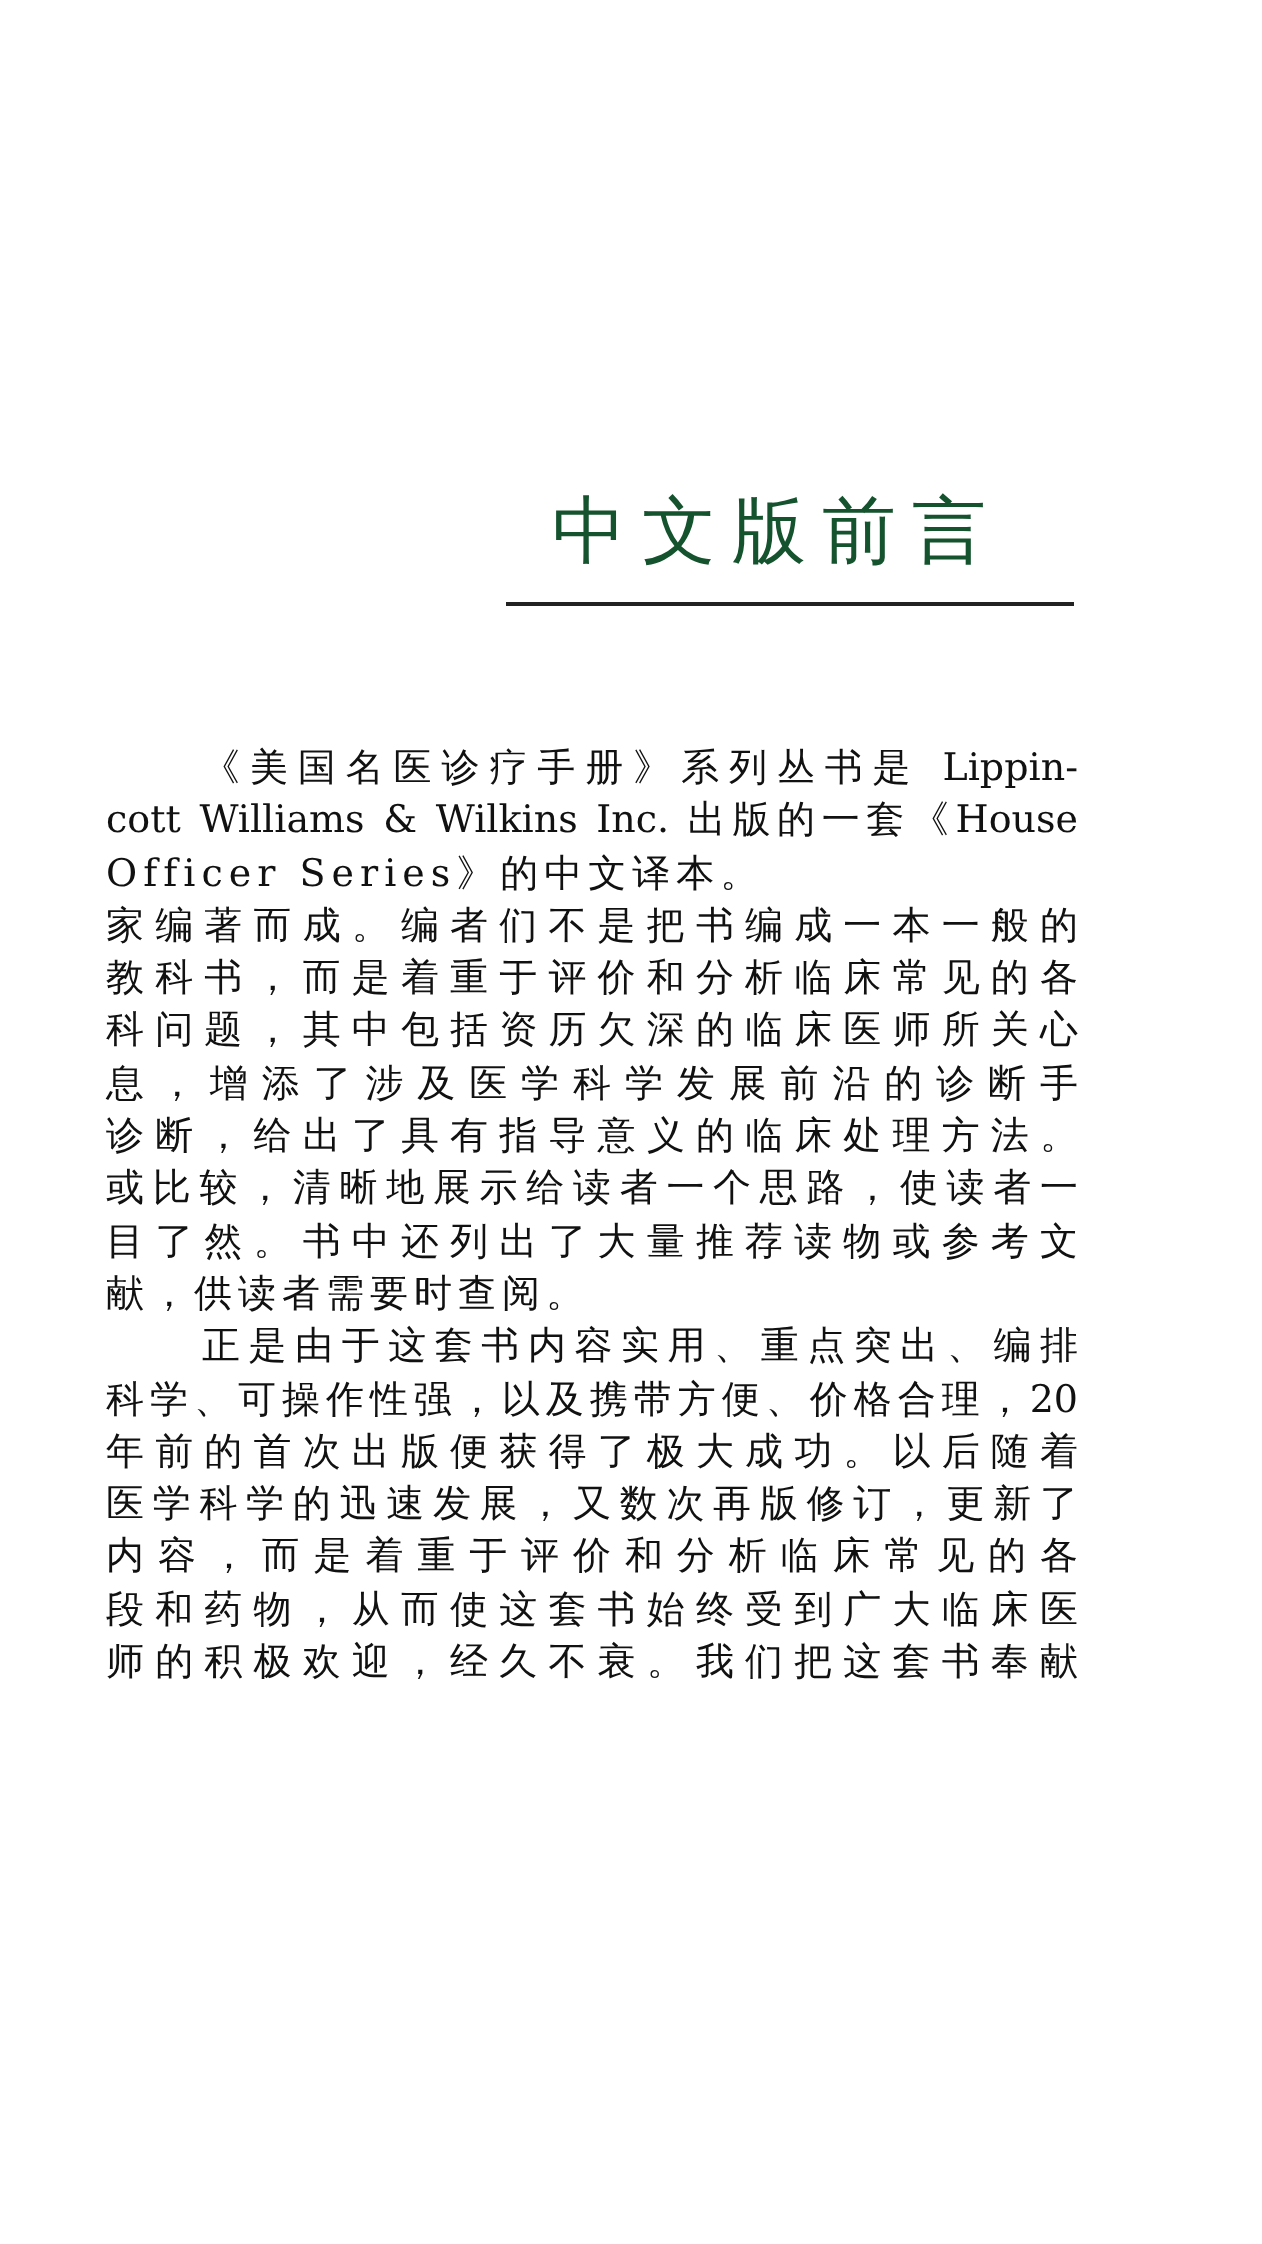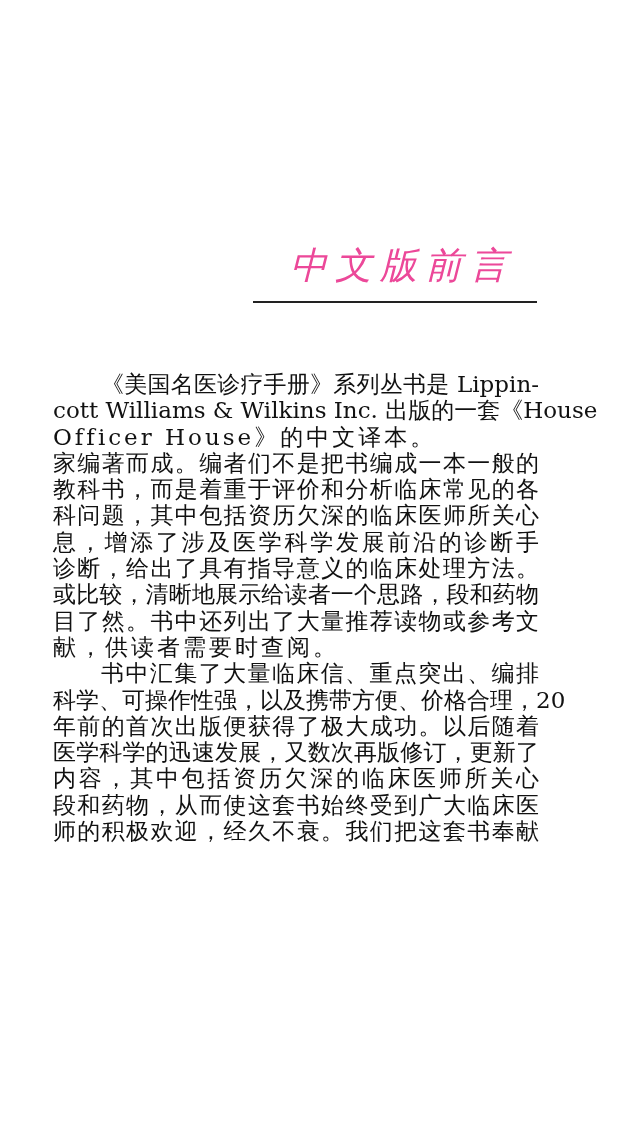--- a/index.html
+++ b/index.html
@@ -15,49 +15,48 @@
       color: #111111;
       font-family: "DejaVu Serif", "Liberation Serif", serif;
     }
     .page {
       position: absolute;
       left: 0; top: 0;
       width: 631px; height: 1122px;
     }
     .title {
       position: absolute;
-      left: 290px;
+      left: 276px;
       top: 243px;
       width: 250px;
       font-family: "DejaVu Sans", sans-serif;
       font-size: 37px;
-      font-style: italic;
       letter-spacing: 8px;
-      color: #ec4899;
+      color: #14532d;
       white-space: nowrap;
       line-height: 46px;
     }
     .rule {
       position: absolute;
       left: 253px;
       top: 301px;
       width: 284px;
       height: 0;
       border-top: 2px solid #222;
     }
     .body-text {
       position: absolute;
       left: 53px;
       top: 371px;
       width: 486px;
     }
     .line {
       height: 26.3px;
       line-height: 26.3px;
-      font-size: 23px;
+      font-size: 19px;
       white-space: nowrap;
       text-align: justify;
       text-align-last: justify;
       letter-spacing: 0;
     }
     .line.last {
       text-align-last: left;
       letter-spacing: 3px;
     }
     .line.indent {
@@ -68,32 +67,32 @@
 <body>
 
 <div class="page">
   <div class="title">中文版前言</div>
   <div class="rule"></div>
 
   <div class="body-text">
 
     <div class="line indent">《美国名医诊疗手册》系列丛书是 Lippin-</div>
     <div class="line">cott Williams &amp; Wilkins Inc. 出版的一套《House</div>
-    <div class="line last">Officer House》的中文译本。</div>
+    <div class="line last">Officer Series》的中文译本。</div>
 
     <div class="line">家编著而成。编者们不是把书编成一本一般的</div>
     <div class="line">教科书，而是着重于评价和分析临床常见的各</div>
     <div class="line">科问题，其中包括资历欠深的临床医师所关心</div>
     <div class="line">息，增添了涉及医学科学发展前沿的诊断手</div>
     <div class="line">诊断，给出了具有指导意义的临床处理方法。</div>
-    <div class="line">或比较，清晰地展示给读者一个思路，段和药物</div>
+    <div class="line">或比较，清晰地展示给读者一个思路，使读者一</div>
     <div class="line">目了然。书中还列出了大量推荐读物或参考文</div>
     <div class="line last">献，供读者需要时查阅。</div>
 
-    <div class="line indent">书中汇集了大量临床信、重点突出、编排</div>
+    <div class="line indent">正是由于这套书内容实用、重点突出、编排</div>
     <div class="line">科学、可操作性强，以及携带方便、价格合理，20</div>
     <div class="line">年前的首次出版便获得了极大成功。以后随着</div>
     <div class="line">医学科学的迅速发展，又数次再版修订，更新了</div>
-    <div class="line">内容，其中包括资历欠深的临床医师所关心</div>
+    <div class="line">内容，而是着重于评价和分析临床常见的各</div>
     <div class="line">段和药物，从而使这套书始终受到广大临床医</div>
     <div class="line">师的积极欢迎，经久不衰。我们把这套书奉献</div>
   </div>
 </div>
 
 </body></html>

